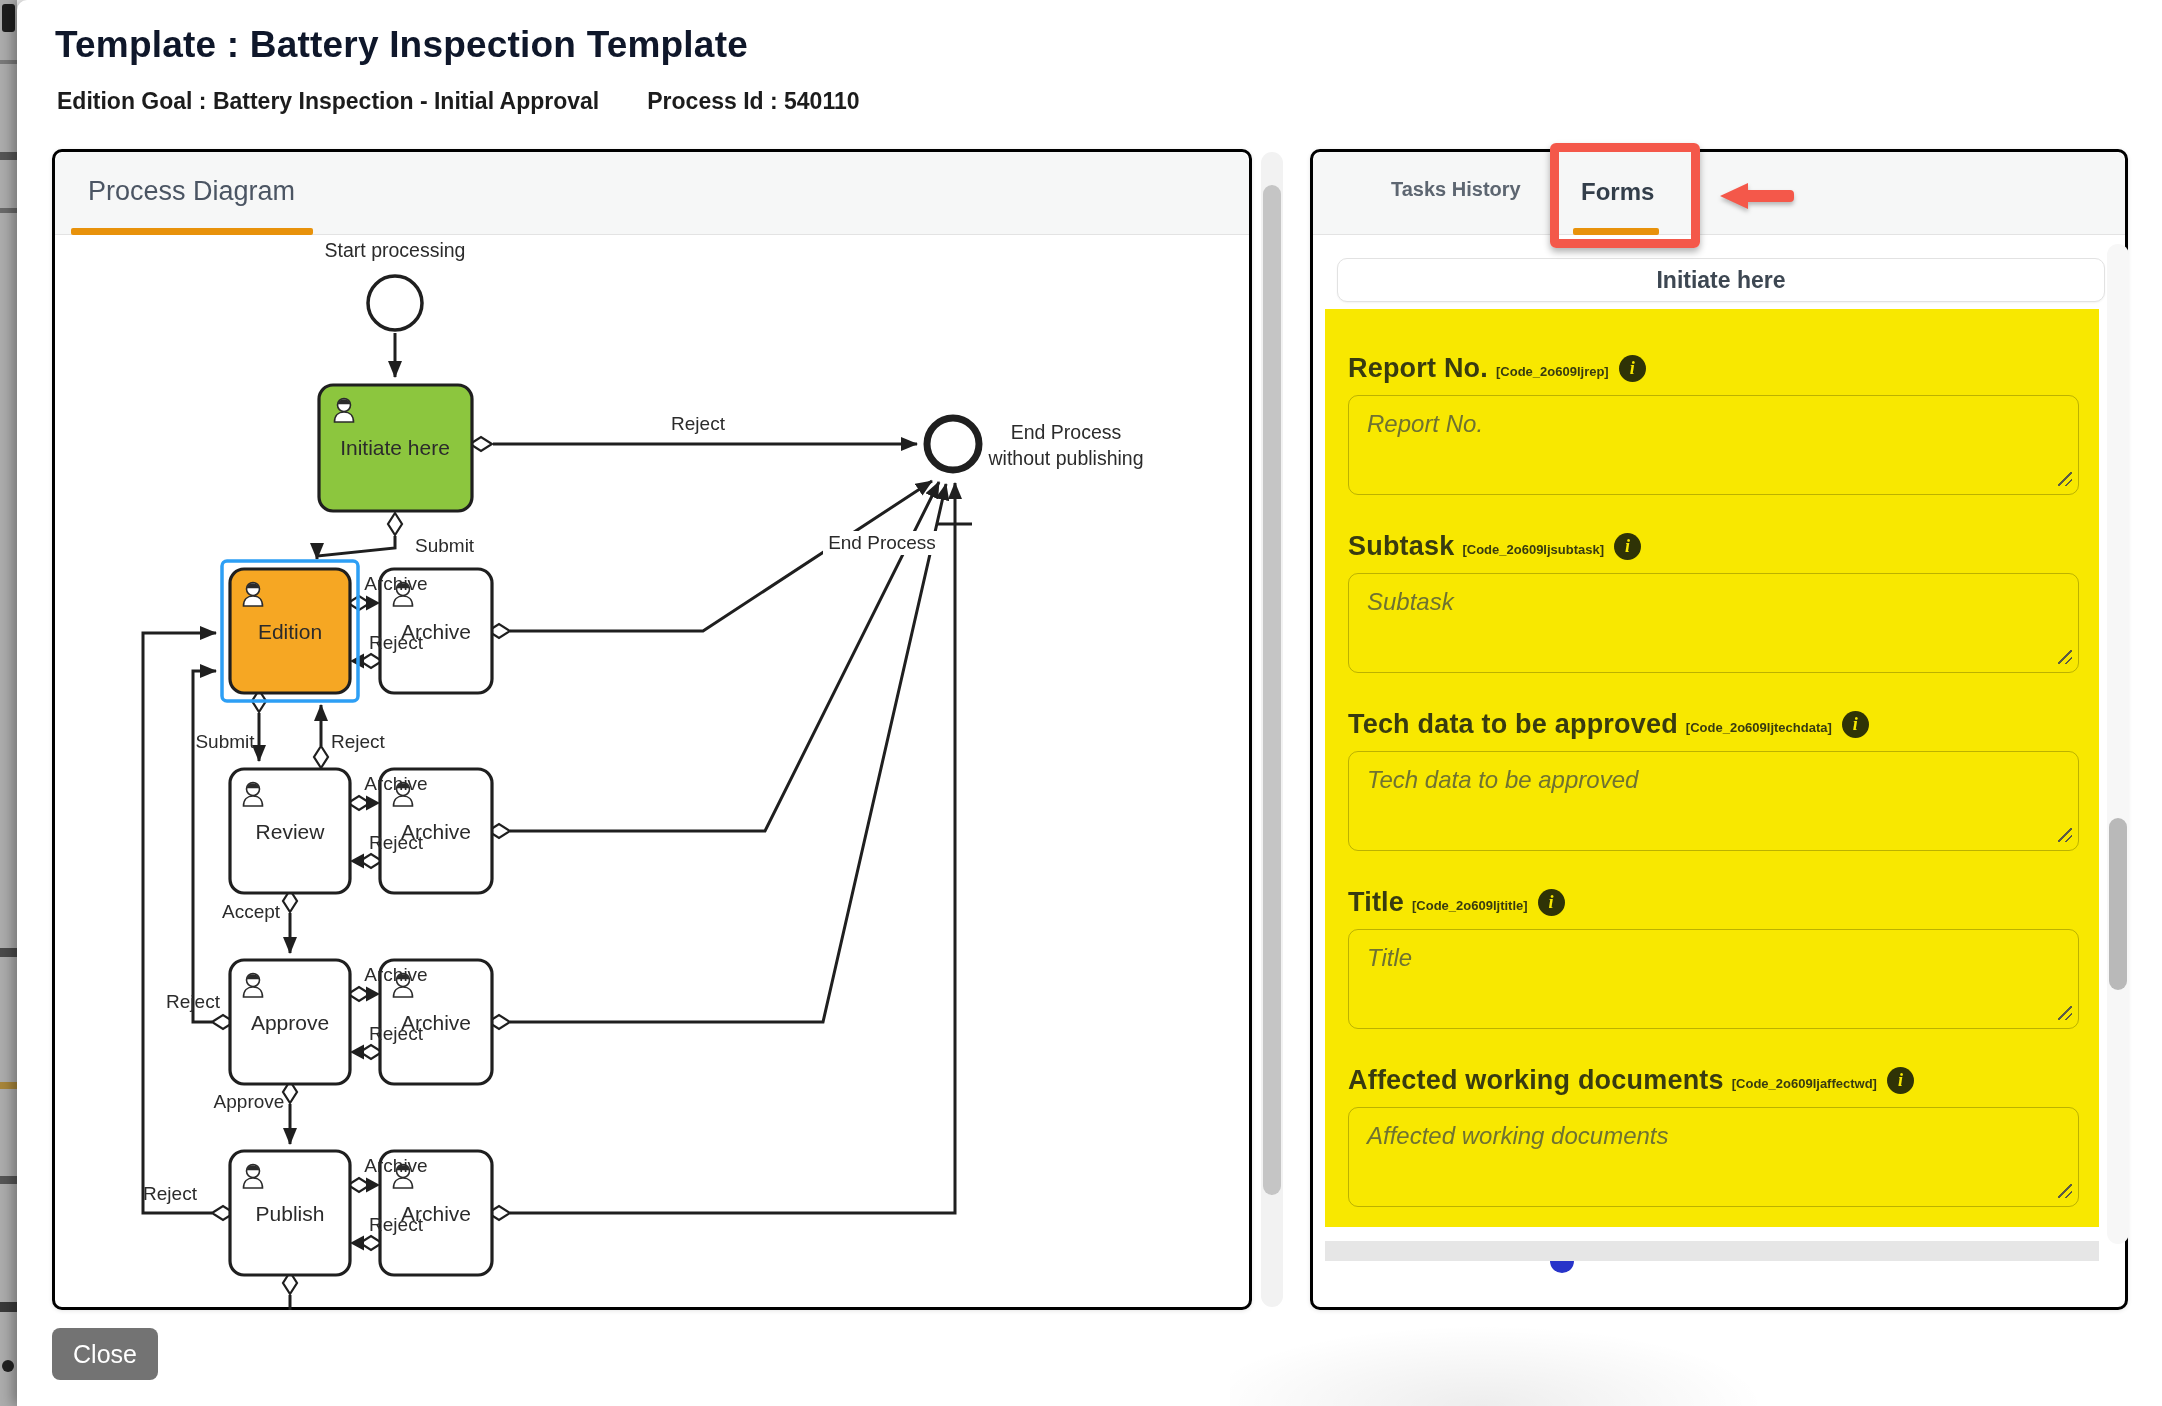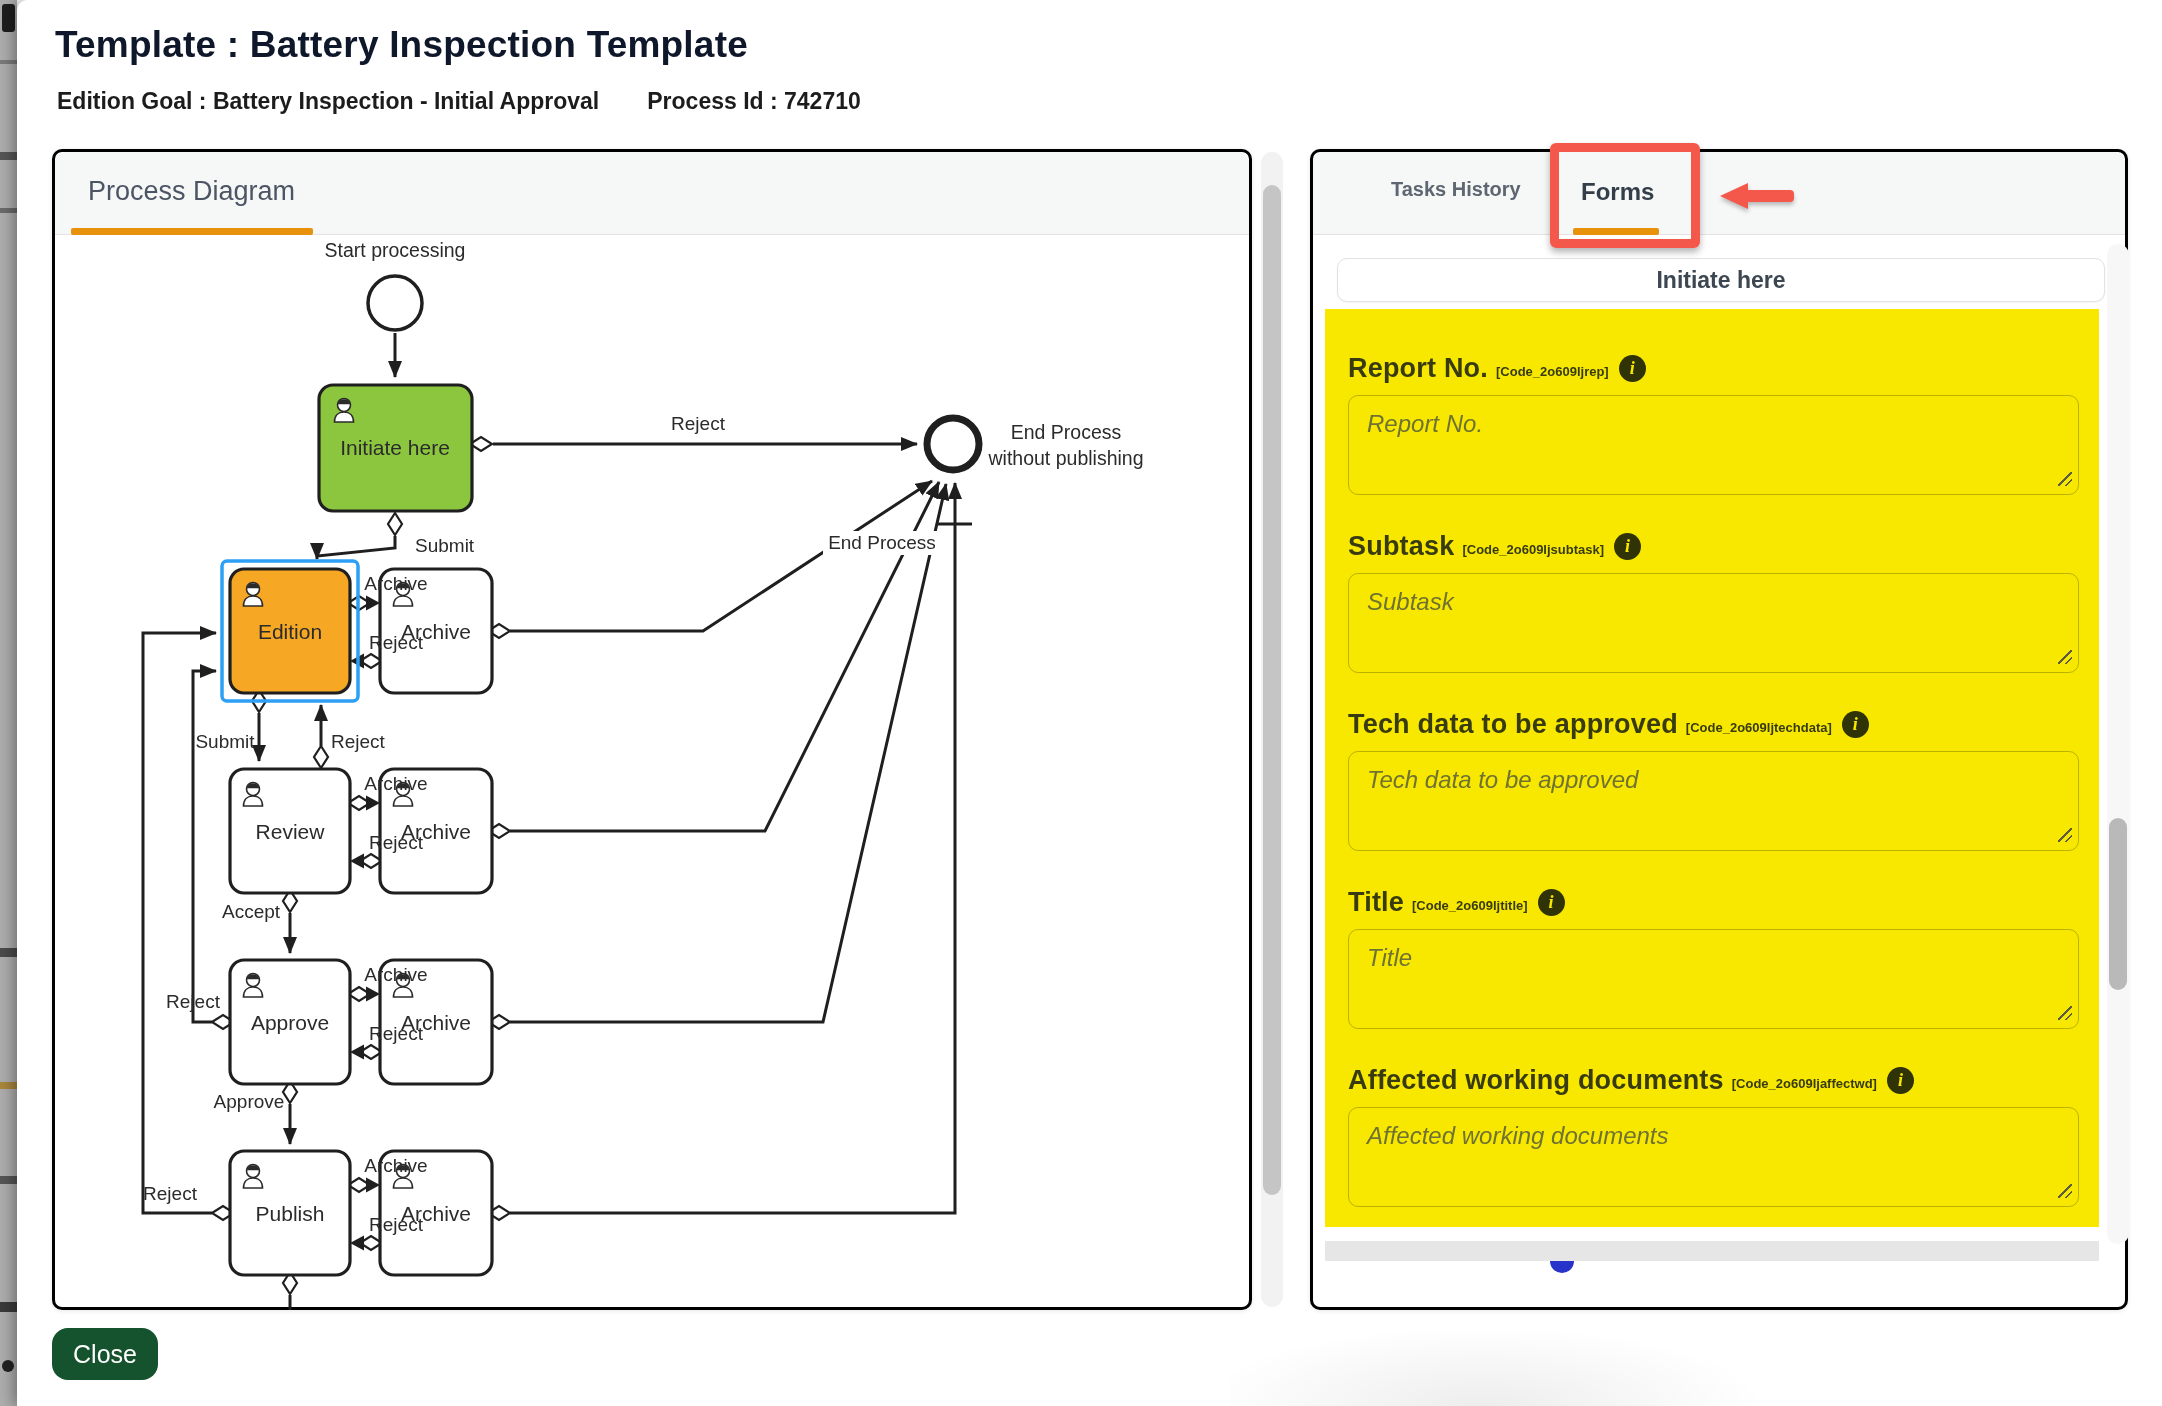--- a/index.html
+++ b/index.html
@@ -80,22 +80,22 @@
                background:#2733c9; border-radius:0 0 12px 12px; }
 
   
   #pd-svg { position:absolute; left:2px; top:84px; }
   #pd-svg text { font-family:"Liberation Sans", sans-serif; fill:#2b2b2b; }
   .nodelabel { font-size:21px; }
   .edgelabel { font-size:19px; }
   .evtlabel  { font-size:19.5px; }
 
   
-  #close-btn { left:52px; top:1328px; width:106px; height:52px; background:#14532d;
-               border:none; border-radius:16px; color:#fff; font-size:25px;
+  #close-btn { left:52px; top:1328px; width:106px; height:52px; background:#737373;
+               border:none; border-radius:8px; color:#fff; font-size:25px;
                font-family:"Liberation Sans", sans-serif; cursor:pointer;
                display:flex; align-items:center; justify-content:center; }
 
   #shadow-blob { left:1230px; top:1318px; width:560px; height:88px;
                  background:radial-gradient(ellipse at 45% 100%, rgba(0,0,0,.07), transparent 65%); }
 </style>
 </head>
 <body>
 
 <div id="underlay" class="abs">
@@ -107,21 +107,21 @@
   <div class="mark" style="top:1082px;height:7px;background:#a8863b;"></div>
   <div class="mark" style="top:1176px;height:8px;background:#565656;"></div>
   <div class="mark" style="top:1302px;height:10px;background:#3a3a3a;"></div>
   <div class="mark" style="top:1360px;left:2px;width:12px;height:12px;background:#222;border-radius:50%;"></div>
 </div>
 
 <div id="modal" class="abs"></div>
 
 <div id="page-title" class="abs">Template : Battery Inspection Template</div>
 <div id="page-sub" class="abs">
-  <span>Edition Goal : Battery Inspection - Initial Approval</span><span class="pid">Process Id : 742710</span>
+  <span>Edition Goal : Battery Inspection - Initial Approval</span><span class="pid">Process Id : 540110</span>
 </div>
 
 <div id="panel-diagram" class="abs panel">
   <div class="tabbar">
     <div id="pd-tab-label">Process Diagram</div>
     <div id="pd-underline" class="tab-underline"></div>
   </div>
 
   <svg id="pd-svg" width="1196" height="1075" viewBox="54 233 1196 1075">
     <defs>

